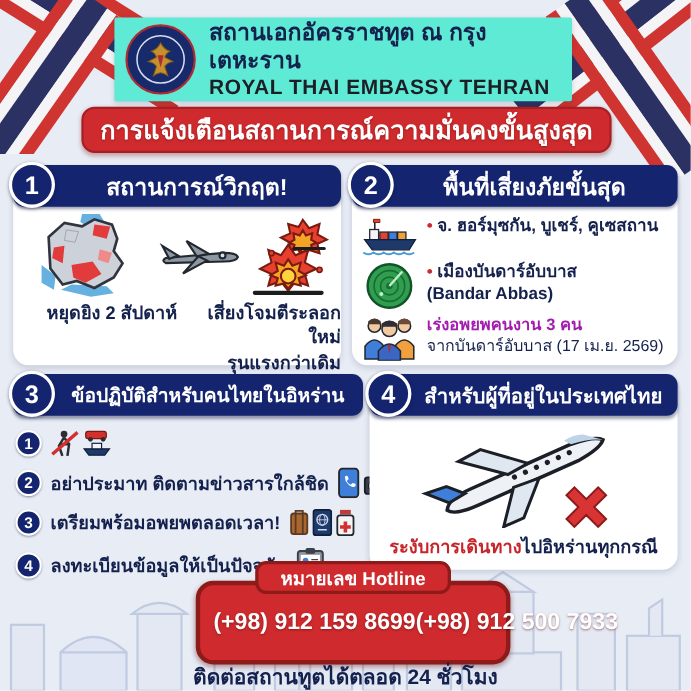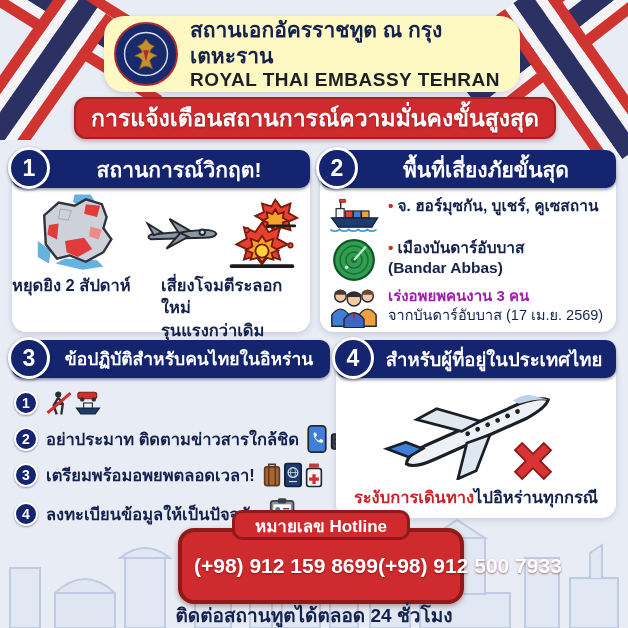--- a/index.html
+++ b/index.html
@@ -10,21 +10,21 @@
   
   .skyline { position:absolute; left:0; bottom:0; width:628px; height:130px; opacity:.85; }
 
   
   .ribbon { position:absolute; }
   .ribbon-tl { left:-30px; top:-20px; width:220px; height:160px; }
   .ribbon-tr { right:-30px; top:-20px; width:200px; height:180px; }
 
   
   .header-card { position:absolute; left:104px; top:16px; width:416px; height:76px;
-    background:#fef9c3; border-radius:20px; box-shadow:0 2px 5px rgba(40,50,90,.18);
+    background:#5eead4; border-radius:2px; box-shadow:0 2px 5px rgba(40,50,90,.18);
     display:flex; align-items:center; padding:6px 10px; gap:12px;justify-content:space-between; }
   .emblem { width:64px; height:64px; border-radius:50%; background:#172a6b;
     border:2px solid #b02a33; display:flex; align-items:center; justify-content:center; flex:0 0 auto; }
   .header-text { display:flex; flex-direction:column; justify-content:center; }
   .header-th { font-size:21px; font-weight:bold; color:#14214d; line-height:1.25; }
   .header-en { font-size:19px; font-weight:bold; color:#1c1f26; letter-spacing:.5px; }
 
   
   .banner { position:absolute; left:74px; top:97px; width:482px; height:42px;
     background:#cf2b2e; border:2px solid #a81f23; border-radius:12px;
@@ -40,21 +40,21 @@
     color:#fff; font-weight:bold; padding:0 10px 0 46px; box-shadow:0 2px 3px rgba(10,20,60,.4); }
   .num-circle { position:absolute; left:-4px; top:-3px; width:42px; height:42px; border-radius:50%;
     background:#14246e; border:3px solid #fff; color:#fff; font-size:23px; font-weight:bold;
     display:flex; align-items:center; justify-content:center; box-shadow:0 1px 3px rgba(10,20,60,.5); }
 
   .panel-1 { left:12px; top:156px; width:298px; height:176px; }
   .panel-1 .panel-head { width:298px; font-size:21px; }
   .p1-art { position:absolute; left:6px; top:36px; width:286px; height:82px;
     display:flex; align-items:center; justify-content:space-between; padding:0 4px; }
   .p1-captions { position:absolute; left:0; top:118px; width:298px; display:flex; }
-  .p1-cap { width:50%; text-align:left; font-size:16.5px; font-weight:bold; color:#14214d; line-height:1.35; }
+  .p1-cap { width:50%; text-align:right; font-size:16.5px; font-weight:bold; color:#14214d; line-height:1.35; }
 
   .panel-2 { left:320px; top:156px; width:296px; height:176px; }
   .panel-2 .panel-head { width:296px; font-size:21px; }
   .p2-body { position:absolute; left:8px; top:40px; width:282px; }
   .p2-row { display:flex; align-items:flex-start; gap:8px; margin-bottom:4px; }
   .p2-icon { flex:0 0 52px; display:flex; justify-content:center; }
   .p2-text { font-size:15.5px; font-weight:bold; color:#14214d; line-height:1.3; }
   .bullet { color:#cf2b2e; margin-right:4px; }
   .p2-alert { color:#a21caf; font-size:15px; font-weight:bold; }
   .p2-alert-detail { color:#14214d; font-size:14.5px; font-weight:normal; }

